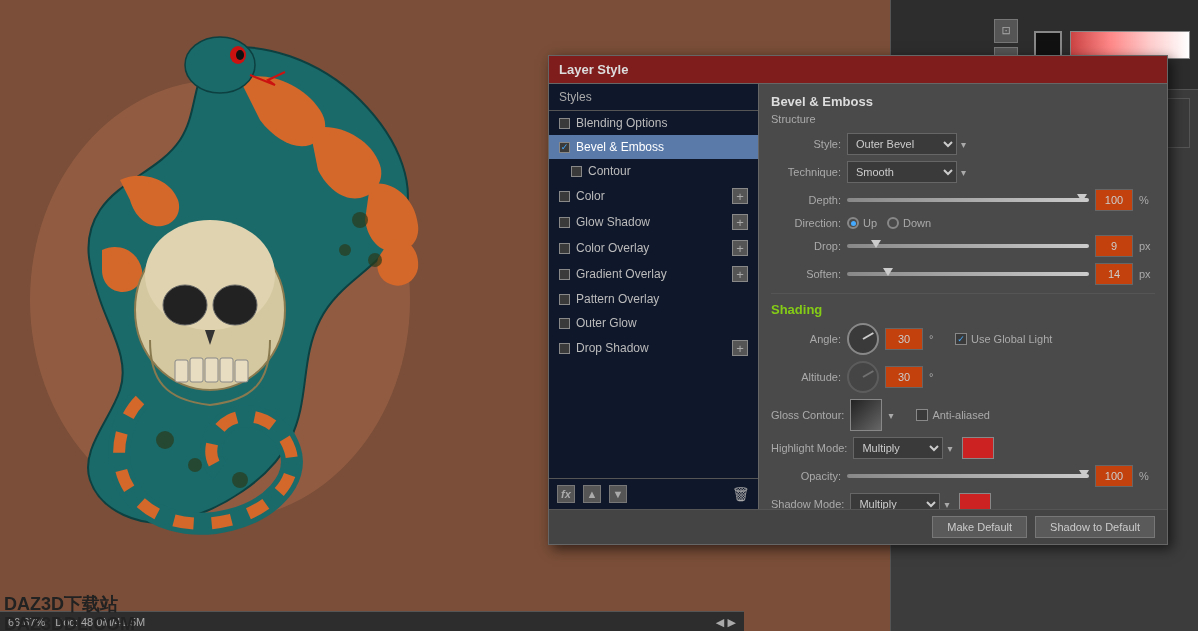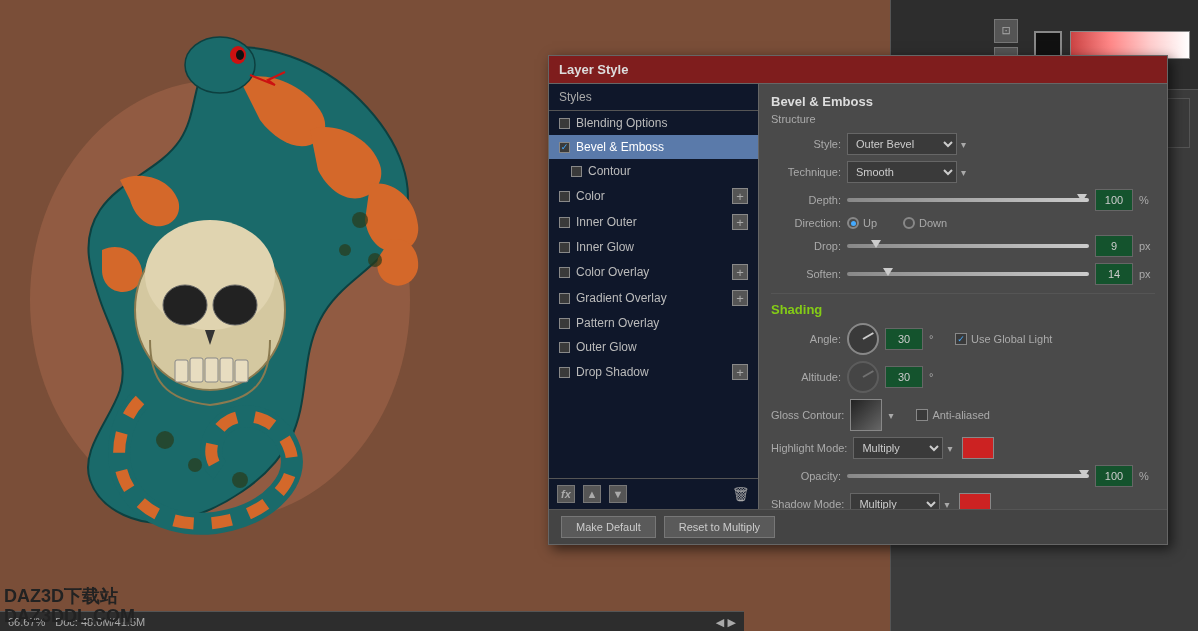--- a/index.html
+++ b/index.html
@@ -264,39 +264,39 @@
     .slider-thumb-right {
       right: 5px;
     }
 
     .slider-thumb-mid {
       left: 95%;
     }
 
     .number-input {
       width: 38px;
-      background: #14532d;
+      background: #c2410c;
       border: 1px solid #666;
       color: #ccc;
       font-size: 11px;
       padding: 2px 4px;
       text-align: center;
       height: 22px;
     }
 
     .unit-label {
       color: #aaa;
       font-size: 11px;
       min-width: 16px;
     }
 
     .radio-group {
       display: flex;
       align-items: center;
-      gap: 26px;
+      gap: 10px;
     }
 
     .radio-item {
       display: flex;
       align-items: center;
       gap: 4px;
       font-size: 11px;
       color: #aaa;
     }
 
@@ -383,21 +383,21 @@
       width: 32px; height: 22px;
       border: 1px solid #888;
       flex-shrink: 0;
     }
 
     .dialog-footer {
       padding: 6px 12px;
       background: #444;
       border-top: 1px solid #555;
       display: flex;
-      justify-content: flex-start;
+      justify-content: flex-end;
       gap: 8px;
       flex-shrink: 0;
     }
 
     .dialog-btn {
       background: #5a5a5a;
       border: 1px solid #777;
       color: #ccc;
       padding: 4px 14px;
       font-size: 11px;
@@ -426,21 +426,20 @@
     }
 
     
     .watermark {
       position: absolute;
       bottom: 0;
       left: 0;
       width: 500px;
       height: 40px;
       display: flex;
-      align-items: flex-end;
       padding: 4px;
       margin-top: 40px;
     }
 
     .watermark-text {
       font-size: 18px;
       font-weight: bold;
       color: #222;
       font-family: 'Arial Black', sans-serif;
       line-height: 1.1;
@@ -587,28 +586,24 @@
 
 
       <div class="style-item">
         <div class="checkbox"></div>
         <span>Color</span>
         <div class="plus-btn">+</div>
       </div>
 
       <div class="style-item">
         <div class="checkbox"></div>
-        <span>Inner Outer</span>
+        <span>Glow Shadow</span>
         <div class="plus-btn">+</div>
       </div>
 
-      <div class="style-item">
-        <div class="checkbox"></div>
-        <span>Inner Glow</span>
-      </div>
 
 
       <div class="style-item">
         <div class="checkbox"></div>
         <span>Color Overlay</span>
         <div class="plus-btn">+</div>
       </div>
 
       <div class="style-item">
         <div class="checkbox"></div>
@@ -771,16 +766,16 @@
         </select>
         <span style="font-size:10px; color:#aaa; margin-left:-2px;">▾</span>
         <div class="color-box" style="background:#cc2222; margin-left:4px;"></div>
       </div>
 
     </div>
   </div>
 
   <div class="dialog-footer">
     <button class="dialog-btn">Make Default</button>
-    <button class="dialog-btn">Reset to Multiply</button>
+    <button class="dialog-btn">Shadow to Default</button>
   </div>
 
 </div>
 
 </body></html>

